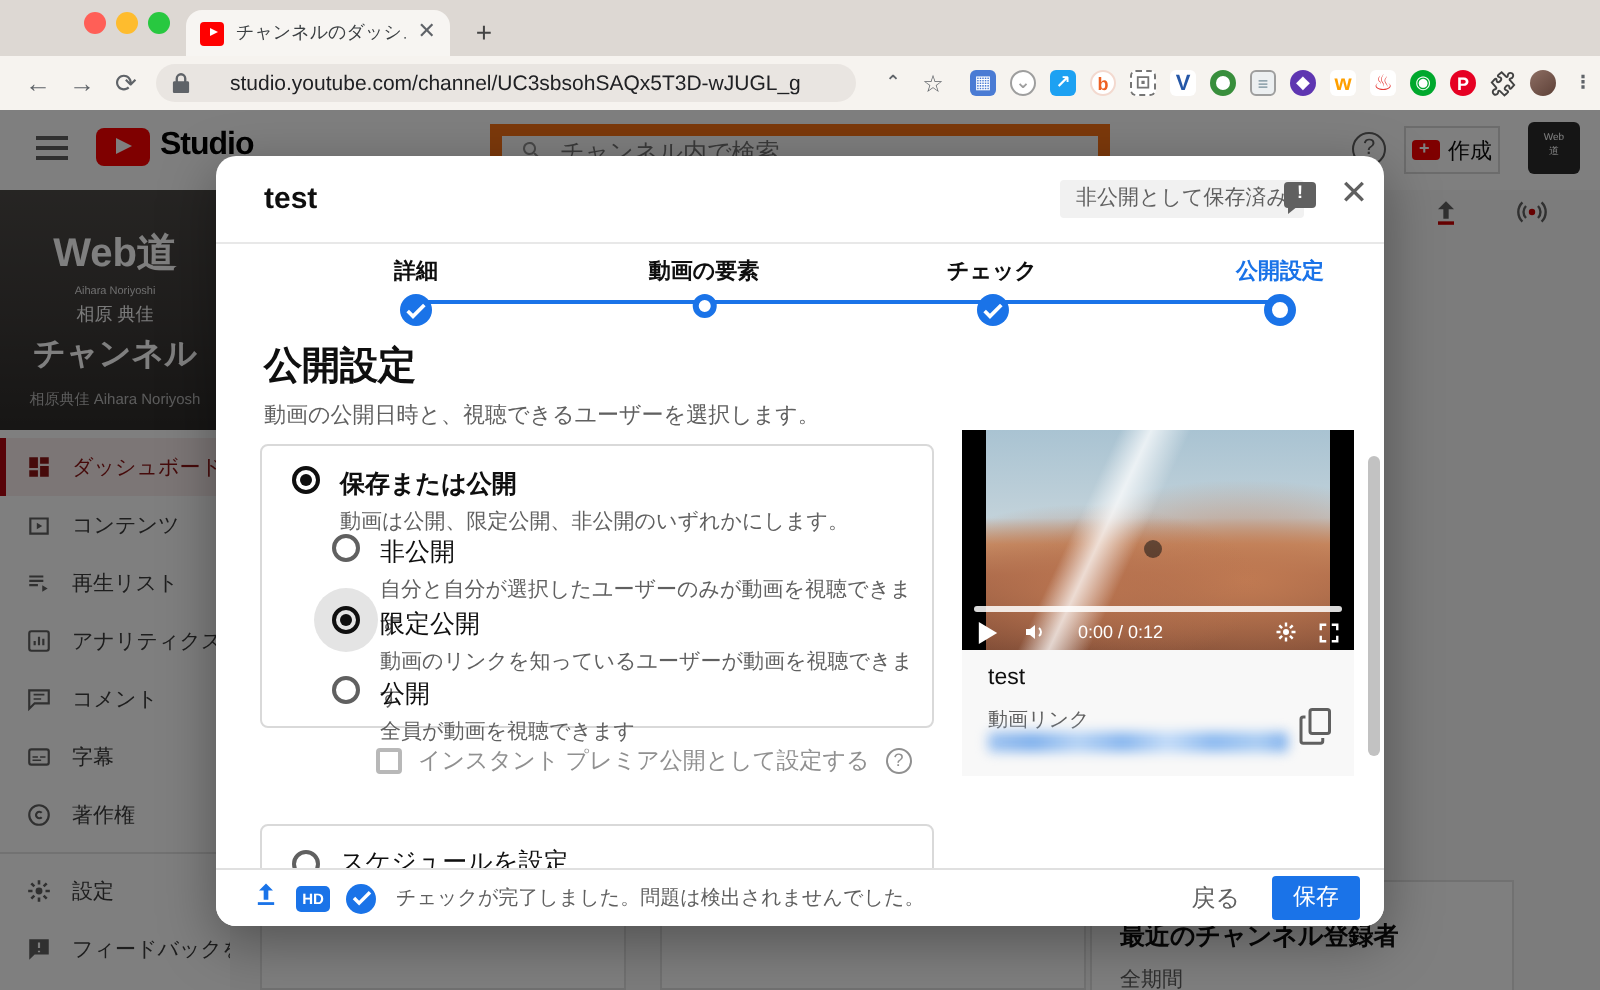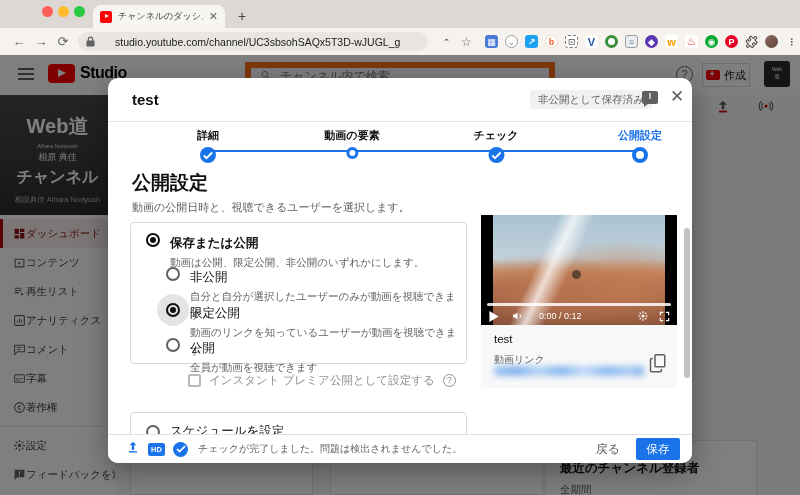--- a/index.html
+++ b/index.html
@@ -41,21 +41,21 @@
 
   
   .sidebar { position:absolute; left:0; top:95px; width:115px; height:400px; background:#fff; }
   .banner { position:absolute; left:0; top:0; width:115px; height:120px; background:linear-gradient(180deg,#4d4a47 0%,#3e3b39 55%,#2e2c2a 100%); color:#fff; }
   .banner-big { position:absolute; left:50%; transform:translateX(-50%); top:18px; font-size:20px; font-weight:bold; white-space:nowrap; }
   .banner-en { position:absolute; left:50%; transform:translateX(-50%); top:48px; font-size:5.5px; color:#ddd; white-space:nowrap; }
   .banner-jp { position:absolute; left:50%; transform:translateX(-50%); top:56px; font-size:9px; color:#f4f4f4; white-space:nowrap;text-align:right; }
   .chan-label { position:absolute; left:50%; transform:translateX(-50%); top:72px; font-size:16px; font-weight:bold; color:#fff; white-space:nowrap;font-family:Liberation Mono, monospace; }
   .chan-name { position:absolute; left:50%; transform:translateX(-50%); top:100px; font-size:7.5px; color:#b9b9b9; white-space:nowrap; }
   .menu { position:absolute; left:0; top:124px; width:115px; }
-  .mi { position:relative; height:29px; display:flex; align-items:center; padding-left:13px; color:#606060; }
+  .mi { position:relative; height:29px; display:flex; align-items:center; gap:10px; padding-left:13px; color:#606060; }
   .mi .lbl { font-size:10.5px; color:#3c3c3c; white-space:nowrap; }
   .mi.active { background:rgba(170,20,20,0.08); }
   .mi.active::before { content:""; position:absolute; left:0; top:0; width:3px; height:100%; background:#b00610; }
   .mi.active, .mi.active .lbl { color:#8c1515; }
   .mi svg { flex:0 0 auto; }
   .mdiv { height:1px; background:#e5e5e5; margin:4px 0; }
 
   
   .bgmain { position:absolute; left:115px; top:95px; width:685px; height:400px; background:#f9f9f9; }
   .bgcard { position:absolute; background:#fff; border:1px solid #e3e3e3; }

